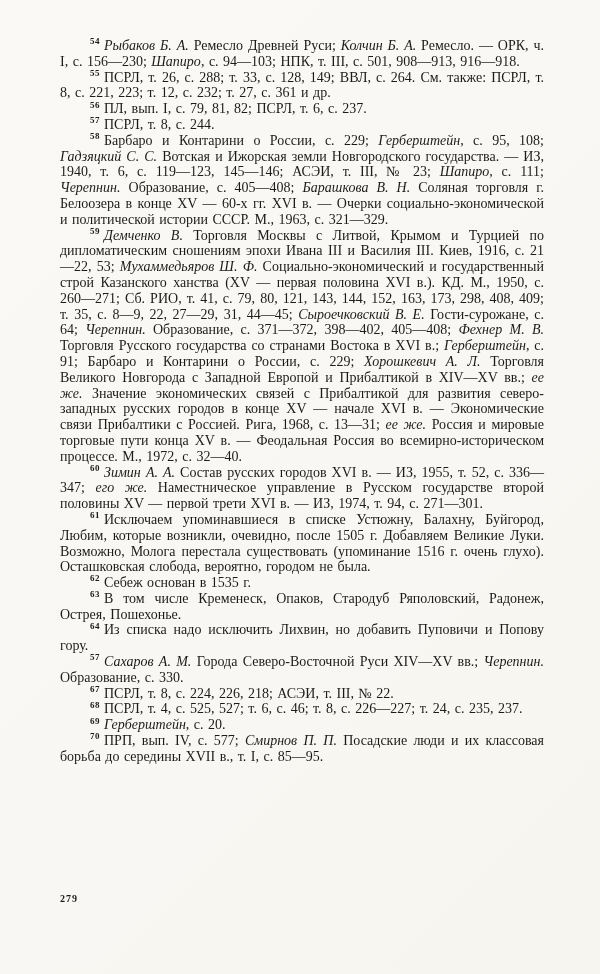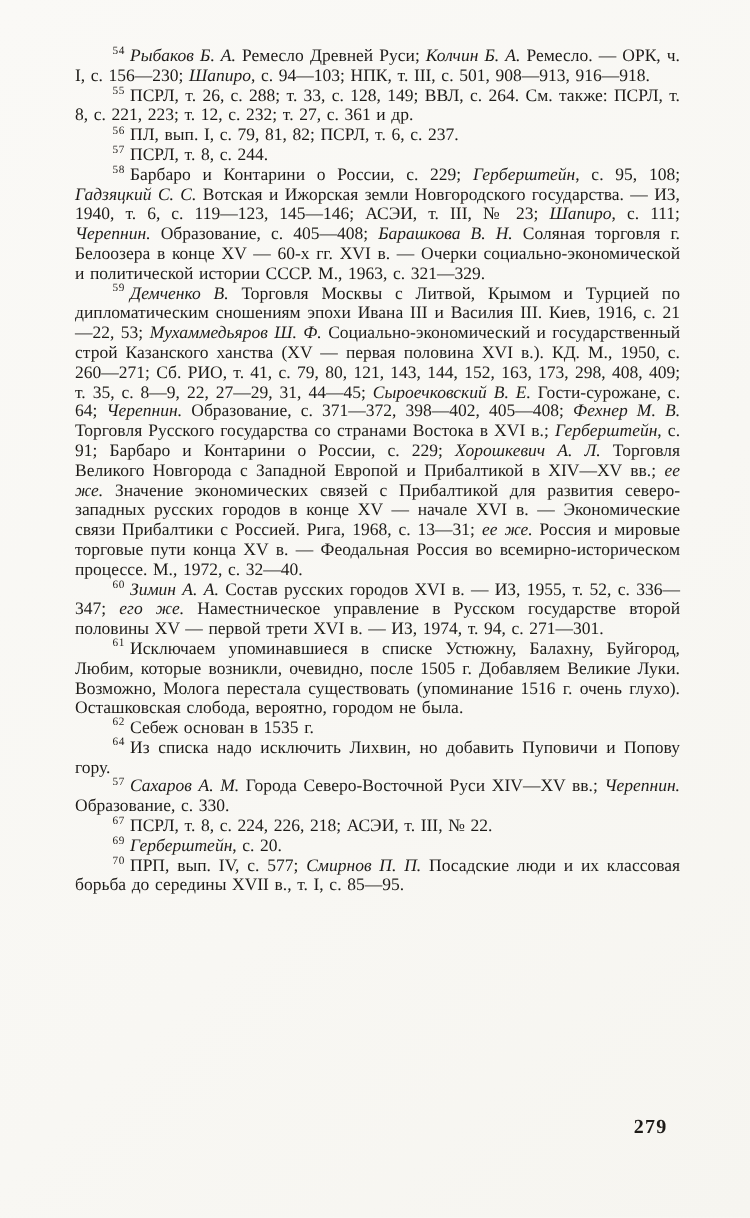--- a/index.html
+++ b/index.html
@@ -28,56 +28,58 @@
     font-size: 14px;
     line-height: 15.8px;
     color: #1d1b18;
     word-spacing: 1px;
   }
   p.footnote {
     margin: 0;
     text-indent: 30px;
   }
   sup.fn-num {
-    font-weight: 400;
+    font-weight: 700;
     font-size: 9px;
     line-height: 0;
     margin-right: 4px;
     letter-spacing: 0.5px;
   }
   .it {
     font-style: italic;
   }
   .page-number {
     position: absolute;
     top: 893px;
     left: 60px;
     width: 474px;
-    text-align: right;
+    text-align: left;
     font-family: "Liberation Serif", "DejaVu Serif", serif;
-    font-size: 16px;
+    font-size: 10px;
     font-weight: 700;
     color: #1d1b18;
     letter-spacing: 1px;
   }
 </style>
 </head>
 <body>
 
 <div class="page">
   <div class="content" id="footnotes-container">
       <p class="footnote"><sup class="fn-num">54</sup><span class="it">Рыбаков Б. А.</span><span> Ремесло Древней Руси; </span><span class="it">Колчин Б. А.</span><span> Ремесло. — ОРК, ч. I, с. 156—230; </span><span class="it">Шапиро</span><span>, с. 94—103; НПК, т. III, с. 501, 908—913, 916—918.</span></p>
       <p class="footnote"><sup class="fn-num">55</sup><span>ПСРЛ, т. 26, с. 288; т. 33, с. 128, 149; ВВЛ, с. 264. См. также: ПСРЛ, т. 8, с. 221, 223; т. 12, с. 232; т. 27, с. 361 и др.</span></p>
       <p class="footnote"><sup class="fn-num">56</sup><span>ПЛ, вып. I, с. 79, 81, 82; ПСРЛ, т. 6, с. 237.</span></p>
       <p class="footnote"><sup class="fn-num">57</sup><span>ПСРЛ, т. 8, с. 244.</span></p>
       <p class="footnote"><sup class="fn-num">58</sup><span>Барбаро и Контарини о России, с. 229; </span><span class="it">Герберштейн</span><span>, с. 95, 108; </span><span class="it">Гадзяцкий С. С.</span><span> Вотская и Ижорская земли Новгородского государства. — ИЗ, 1940, т. 6, с. 119—123, 145—146; АСЭИ, т. III, № 23; </span><span class="it">Шапиро</span><span>, с. 111; </span><span class="it">Черепнин.</span><span> Образование, с. 405—408; </span><span class="it">Барашкова В. Н.</span><span> Соляная торговля г. Белоозера в конце XV — 60-х гг. XVI в. — Очерки социально-экономической и политической истории СССР. М., 1963, с. 321—329.</span></p>
       <p class="footnote"><sup class="fn-num">59</sup><span class="it">Демченко В.</span><span> Торговля Москвы с Литвой, Крымом и Турцией по дипломатическим сношениям эпохи Ивана III и Василия III. Киев, 1916, с. 21—22, 53; </span><span class="it">Мухаммедьяров Ш. Ф.</span><span> Социально-экономический и государственный строй Казанского ханства (XV — первая половина XVI в.). КД. М., 1950, с. 260—271; Сб. РИО, т. 41, с. 79, 80, 121, 143, 144, 152, 163, 173, 298, 408, 409; т. 35, с. 8—9, 22, 27—29, 31, 44—45; </span><span class="it">Сыроечковский В. Е.</span><span> Гости-сурожане, с. 64; </span><span class="it">Черепнин.</span><span> Образование, с. 371—372, 398—402, 405—408; </span><span class="it">Фехнер М. В.</span><span> Торговля Русского государства со странами Востока в XVI в.; </span><span class="it">Герберштейн</span><span>, с. 91; Барбаро и Контарини о России, с. 229; </span><span class="it">Хорошкевич А. Л.</span><span> Торговля Великого Новгорода с Западной Европой и Прибалтикой в XIV—XV вв.; </span><span class="it">ее же.</span><span> Значение экономических связей с Прибалтикой для развития северо-западных русских городов в конце XV — начале XVI в. — Экономические связи Прибалтики с Россией. Рига, 1968, с. 13—31; </span><span class="it">ее же.</span><span> Россия и мировые торговые пути конца XV в. — Феодальная Россия во всемирно-историческом процессе. М., 1972, с. 32—40.</span></p>
       <p class="footnote"><sup class="fn-num">60</sup><span class="it">Зимин А. А.</span><span> Состав русских городов XVI в. — ИЗ, 1955, т. 52, с. 336—347; </span><span class="it">его же.</span><span> Наместническое управление в Русском государстве второй половины XV — первой трети XVI в. — ИЗ, 1974, т. 94, с. 271—301.</span></p>
       <p class="footnote"><sup class="fn-num">61</sup><span>Исключаем упоминавшиеся в списке Устюжну, Балахну, Буйгород, Любим, которые возникли, очевидно, после 1505 г. Добавляем Великие Луки. Возможно, Молога перестала существовать (упоминание 1516 г. очень глухо). Осташковская слобода, вероятно, городом не была.</span></p>
       <p class="footnote"><sup class="fn-num">62</sup><span>Себеж основан в 1535 г.</span></p>
+      <p class="footnote"><sup class="fn-num">63</sup><span>В том числе Кременеск, Опаков, Стародуб Ряполовский, Радонеж, Острея, Пошехонье.</span></p>
       <p class="footnote"><sup class="fn-num">64</sup><span>Из списка надо исключить Лихвин, но добавить Пуповичи и Попову гору.</span></p>
       <p class="footnote"><sup class="fn-num">57</sup><span class="it">Сахаров А. М.</span><span> Города Северо-Восточной Руси XIV—XV вв.; </span><span class="it">Черепнин.</span><span> Образование, с. 330.</span></p>
       <p class="footnote"><sup class="fn-num">67</sup><span>ПСРЛ, т. 8, с. 224, 226, 218; АСЭИ, т. III, № 22.</span></p>
+      <p class="footnote"><sup class="fn-num">68</sup><span>ПСРЛ, т. 4, с. 525, 527; т. 6, с. 46; т. 8, с. 226—227; т. 24, с. 235, 237.</span></p>
       <p class="footnote"><sup class="fn-num">69</sup><span class="it">Герберштейн</span><span>, с. 20.</span></p>
       <p class="footnote"><sup class="fn-num">70</sup><span>ПРП, вып. IV, с. 577; </span><span class="it">Смирнов П. П.</span><span> Посадские люди и их классовая борьба до середины XVII в., т. I, с. 85—95.</span></p>
     </div>
   <div class="page-number">279</div>
 </div>
 
 </body></html>

